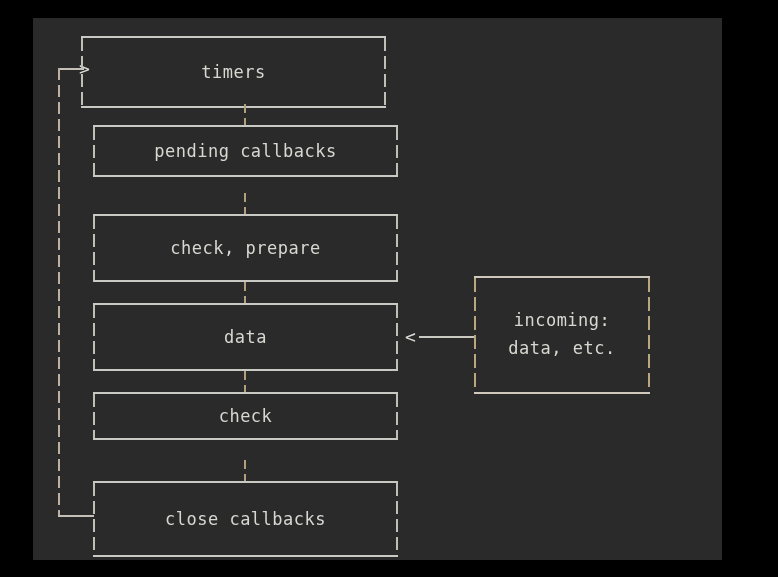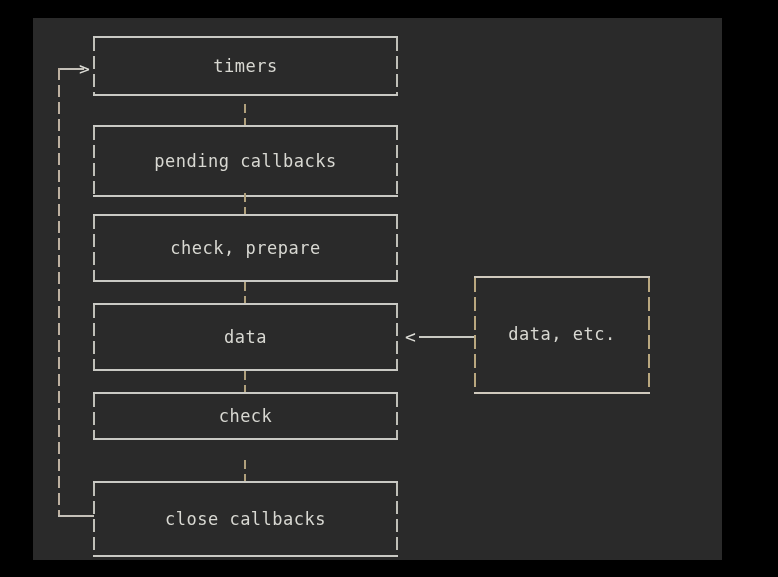--- a/index.html
+++ b/index.html
@@ -122,31 +122,31 @@
 <body>
 
 <div id="root">
   <div class="panel">
 
     <div class="loop-top" style="left:25px; top:50px; width:26px;"></div>
     <div class="arrow-right" style="left:46px; top:42px;">&gt;</div>
     <div class="loop-line" style="left:25px; top:50px; height:449px;"></div>
     <div class="loop-bottom" style="left:25px; top:497px; width:36px;"></div>
 
-    <div class="phase-box" style="left:60px; top:18px; width:305px; height:60px;">
+    <div class="phase-box" style="left:48px; top:18px; width:305px; height:72px;">
       <div class="edge-top"></div>
       <div class="edge-bottom"></div>
       <div class="edge-left"></div>
       <div class="edge-right"></div>
       <div class="box-label">timers</div>
     </div>
 
     <div class="connector-v" style="left:211px; top:86px; height:21px;"></div>
 
-    <div class="phase-box" style="left:60px; top:107px; width:305px; height:72px;">
+    <div class="phase-box" style="left:60px; top:107px; width:305px; height:52px;">
       <div class="edge-top"></div>
       <div class="edge-bottom"></div>
       <div class="edge-left"></div>
       <div class="edge-right"></div>
       <div class="box-label">pending callbacks</div>
     </div>
 
     <div class="connector-v" style="left:211px; top:175px; height:21px;"></div>
 
     <div class="phase-box" style="left:60px; top:196px; width:305px; height:68px;">
@@ -189,18 +189,19 @@
 
     <div class="arrow-left" style="left:372px; top:310px;">&lt;</div>
     <div class="incoming-line" style="left:386px; top:318px; width:55px;"></div>
 
     <div class="phase-box warm" style="left:441px; top:258px; width:176px; height:118px;">
       <div class="edge-top"></div>
       <div class="edge-bottom"></div>
       <div class="edge-left"></div>
       <div class="edge-right"></div>
       <div class="box-label">
+        <span>incoming:</span>
         <span>data, etc.</span>
       </div>
     </div>
 
   </div>
 </div>
 
 </body></html>

